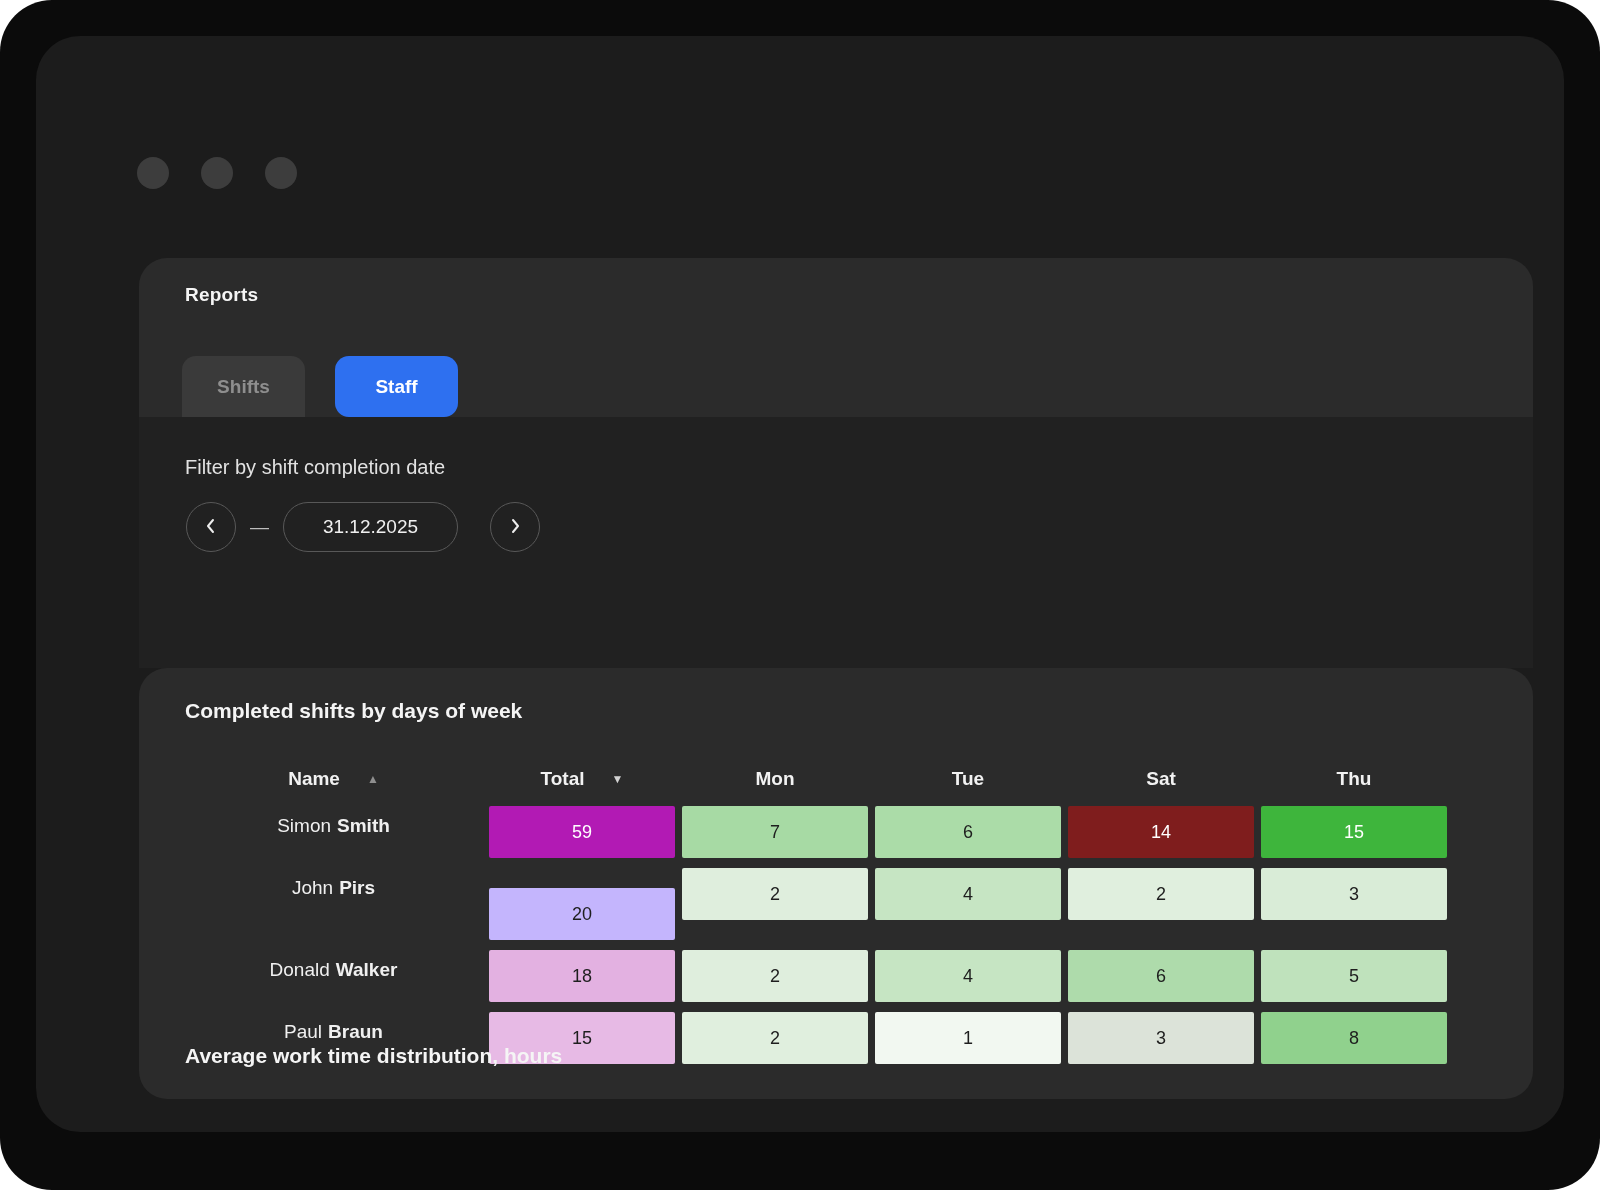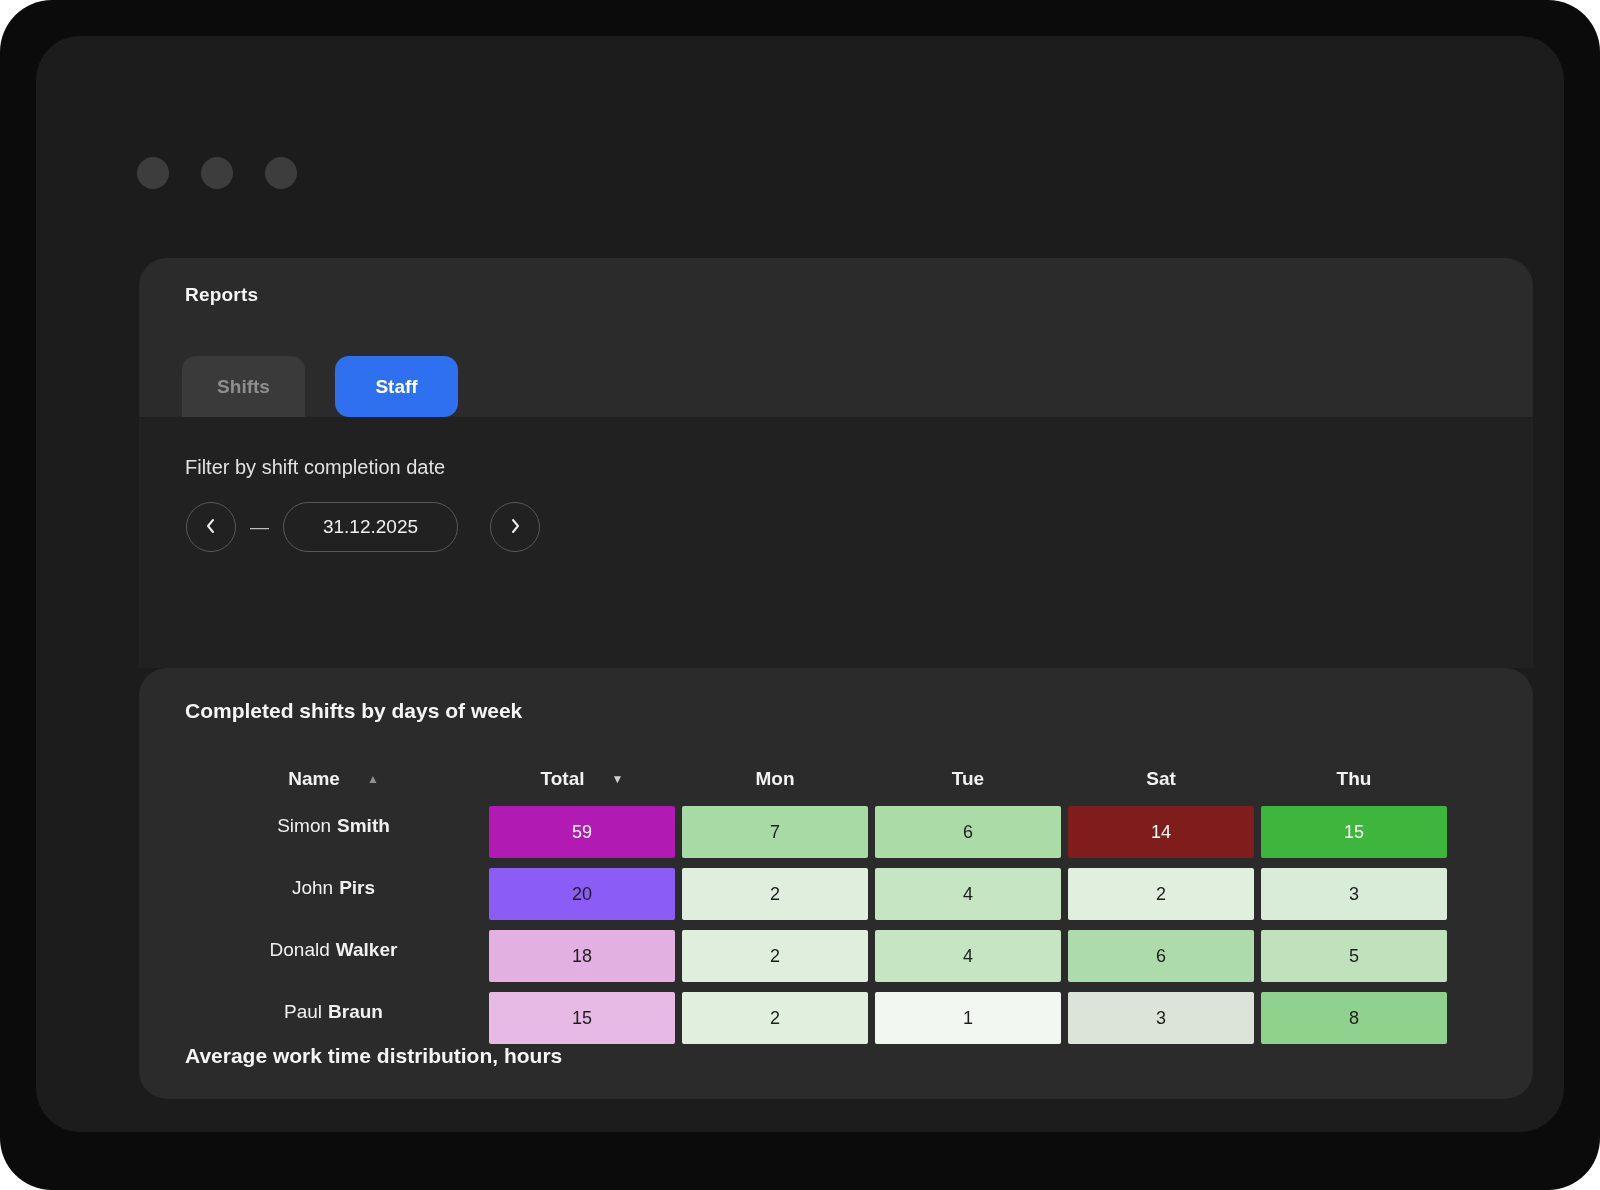--- a/index.html
+++ b/index.html
@@ -118,21 +118,21 @@
           <div class="vcell" style="background: rgb(178, 26, 180); color: rgb(255, 255, 255);">59</div>
           <div class="vcell" style="background: rgb(167, 218, 164); color: rgb(30, 30, 30);">7</div>
           <div class="vcell" style="background: rgb(171, 220, 168); color: rgb(30, 30, 30);">6</div>
           <div class="vcell" style="background: #7f1d1d; color: rgb(255, 255, 255);">14</div>
           <div class="vcell" style="background: rgb(62, 181, 60); color: rgb(255, 255, 255);">15</div>
 
           <div class="name-cell">
             <span class="first">John</span>
             <span class="last">Pirs</span>
           </div>
-          <div class="vcell" style="background: #8b5cf6; color: rgb(30, 30, 30);">20</div>
+          <div class="vcell" style="background: #c4b5fd; color: rgb(30, 30, 30); margin-top: 20px;">20</div>
           <div class="vcell" style="background: rgb(223, 238, 221); color: rgb(30, 30, 30);">2</div>
           <div class="vcell" style="background: rgb(198, 229, 195); color: rgb(30, 30, 30);">4</div>
           <div class="vcell" style="background: rgb(224, 239, 222); color: rgb(30, 30, 30);">2</div>
           <div class="vcell" style="background: rgb(217, 236, 215); color: rgb(30, 30, 30);">3</div>
 
           <div class="name-cell">
             <span class="first">Donald</span>
             <span class="last">Walker</span>
           </div>
           <div class="vcell" style="background: rgb(227, 177, 225); color: rgb(30, 30, 30);">18</div>

